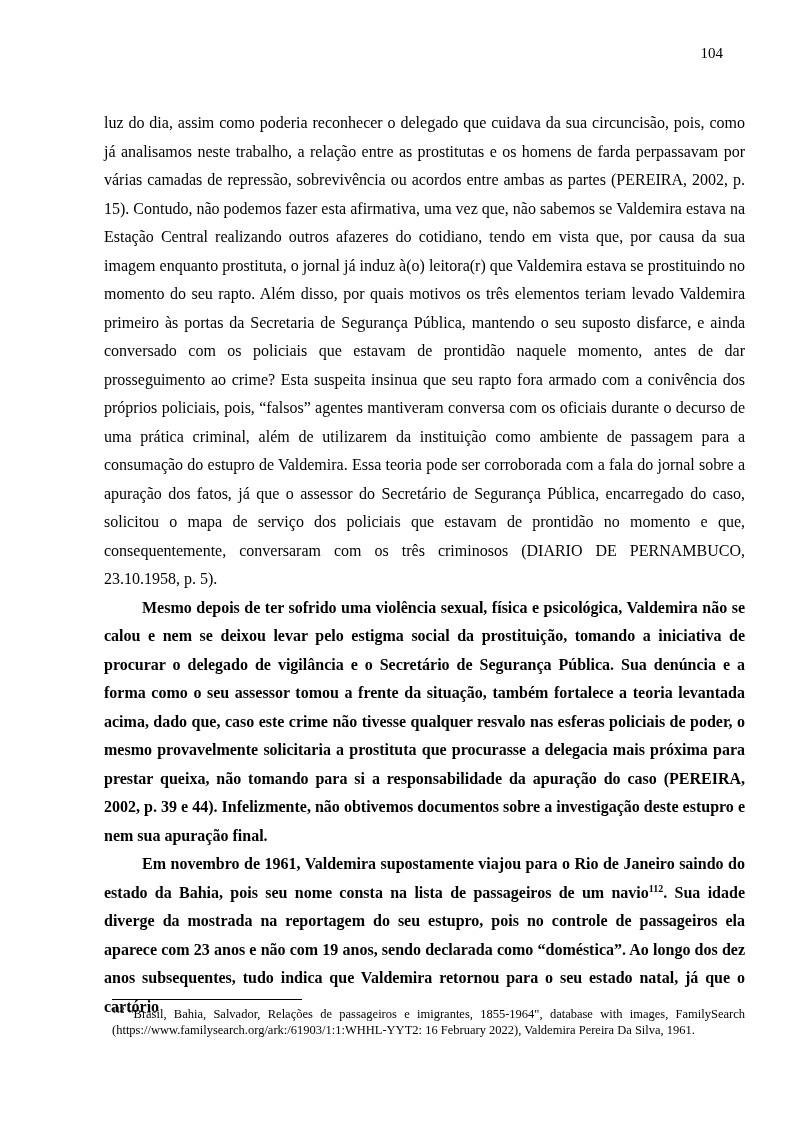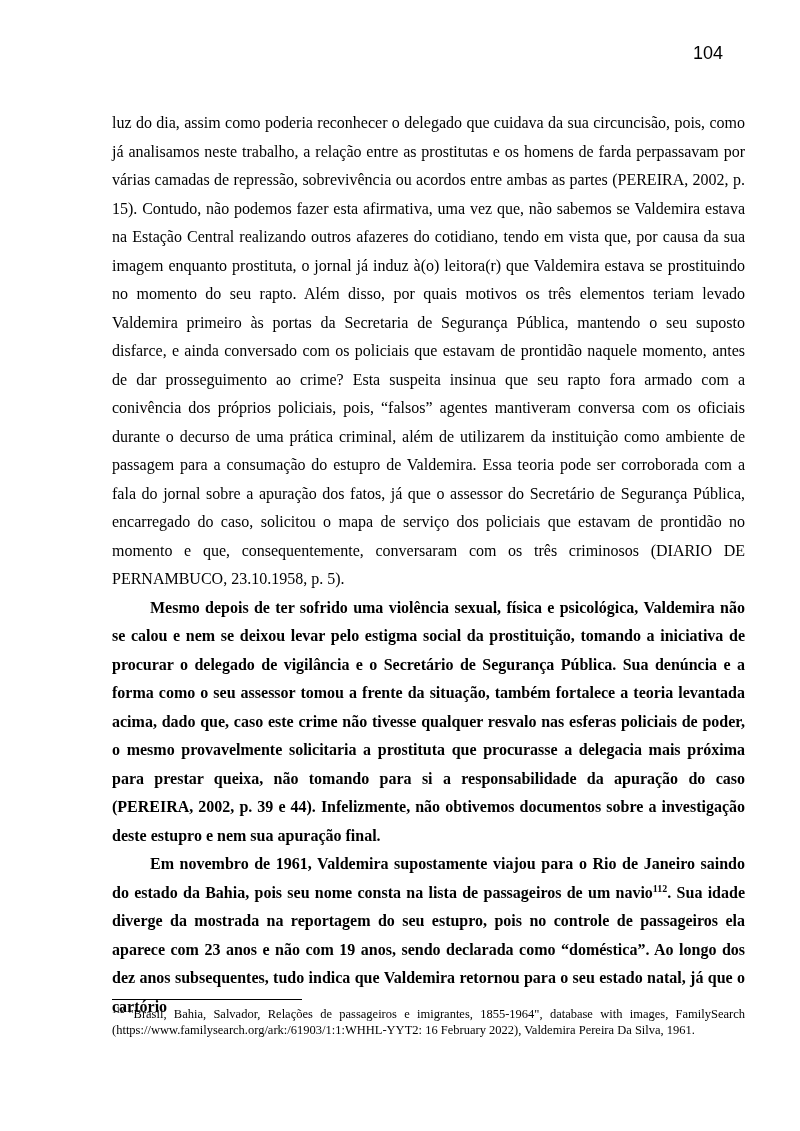--- a/index.html
+++ b/index.html
@@ -13,28 +13,28 @@
     height: 1131px;
     background: #ffffff;
     color: #000000;
     font-family: "Liberation Serif", "DejaVu Serif", serif;
     overflow: hidden;
   }
   .page-number {
     position: absolute;
     top: 46px;
     right: 77px;
-    font-family: Liberation Sans, sans-serif;
-    font-size: 18px;
+    font-family: Liberation Serif, serif;
+    font-size: 15px;
     line-height: 15px;
     color: #000000;
   }
   .body-text {
     position: absolute;
-    left: 112px;
+    left: 104px;
     right: 55px;
     top: 109px;
     font-size: 16px;
     line-height: 28.5px;
     text-align: justify;
   }
   .para {
     margin: 0;
     padding: 0;
   }

